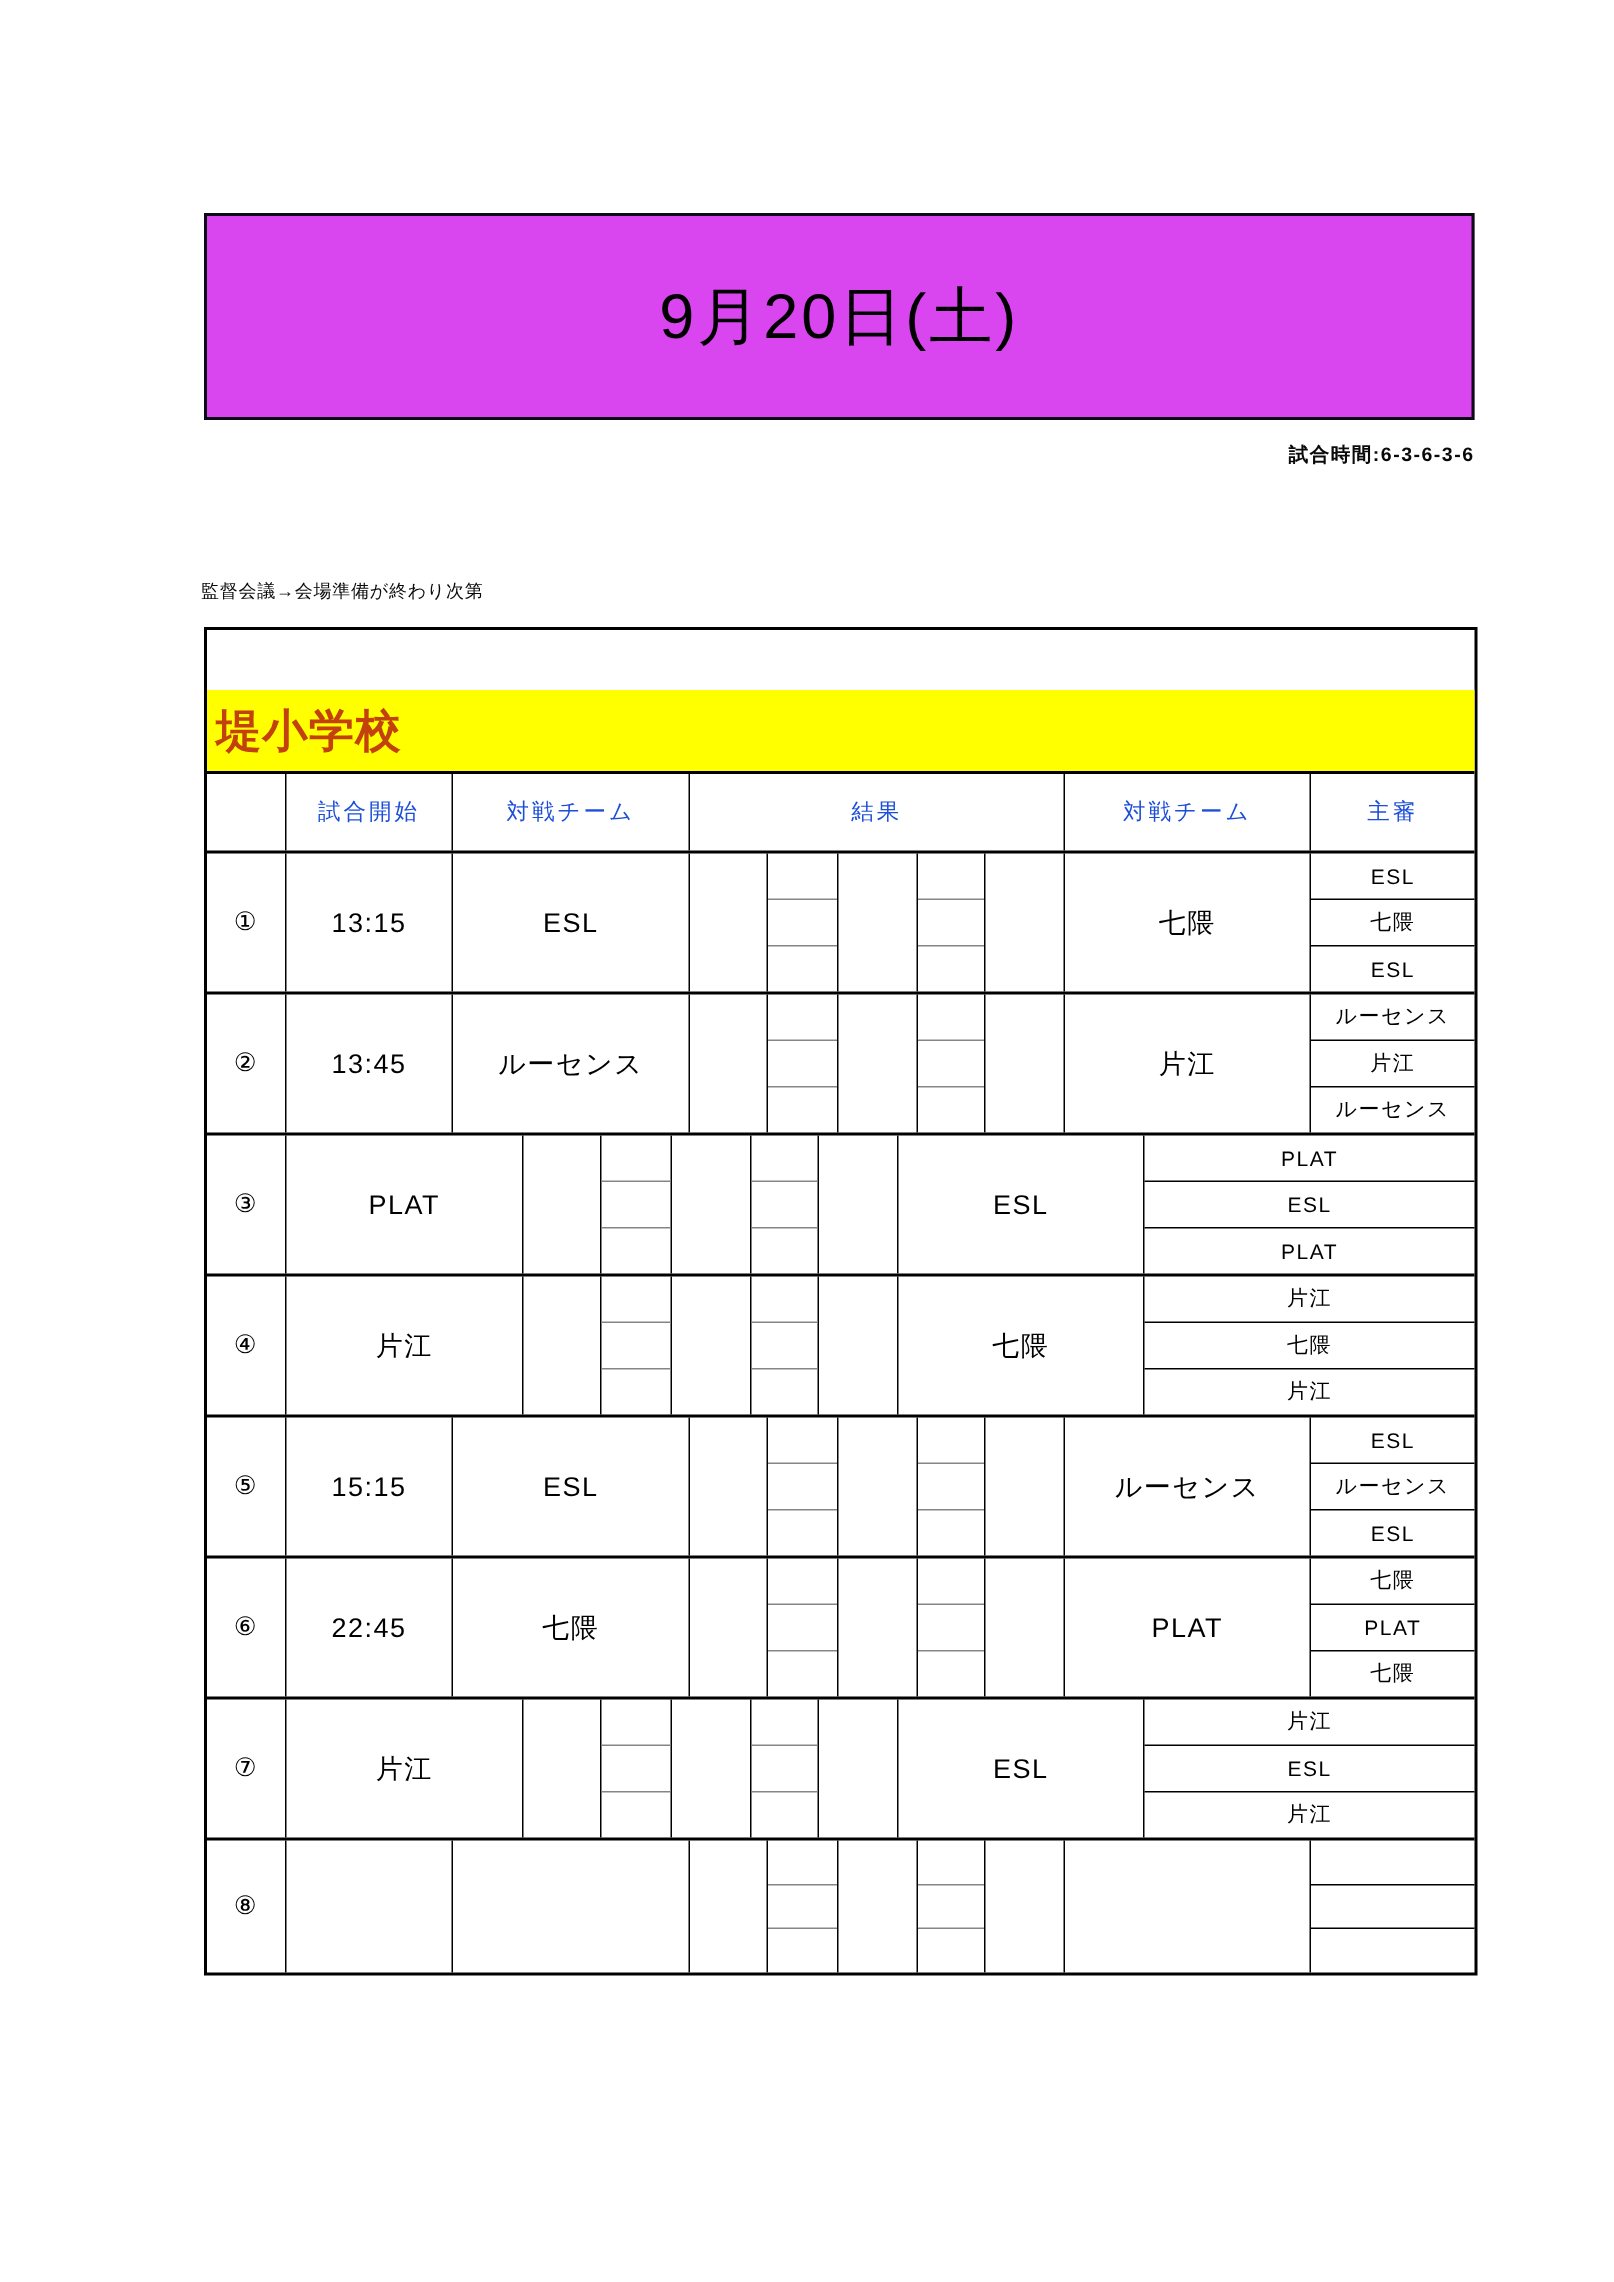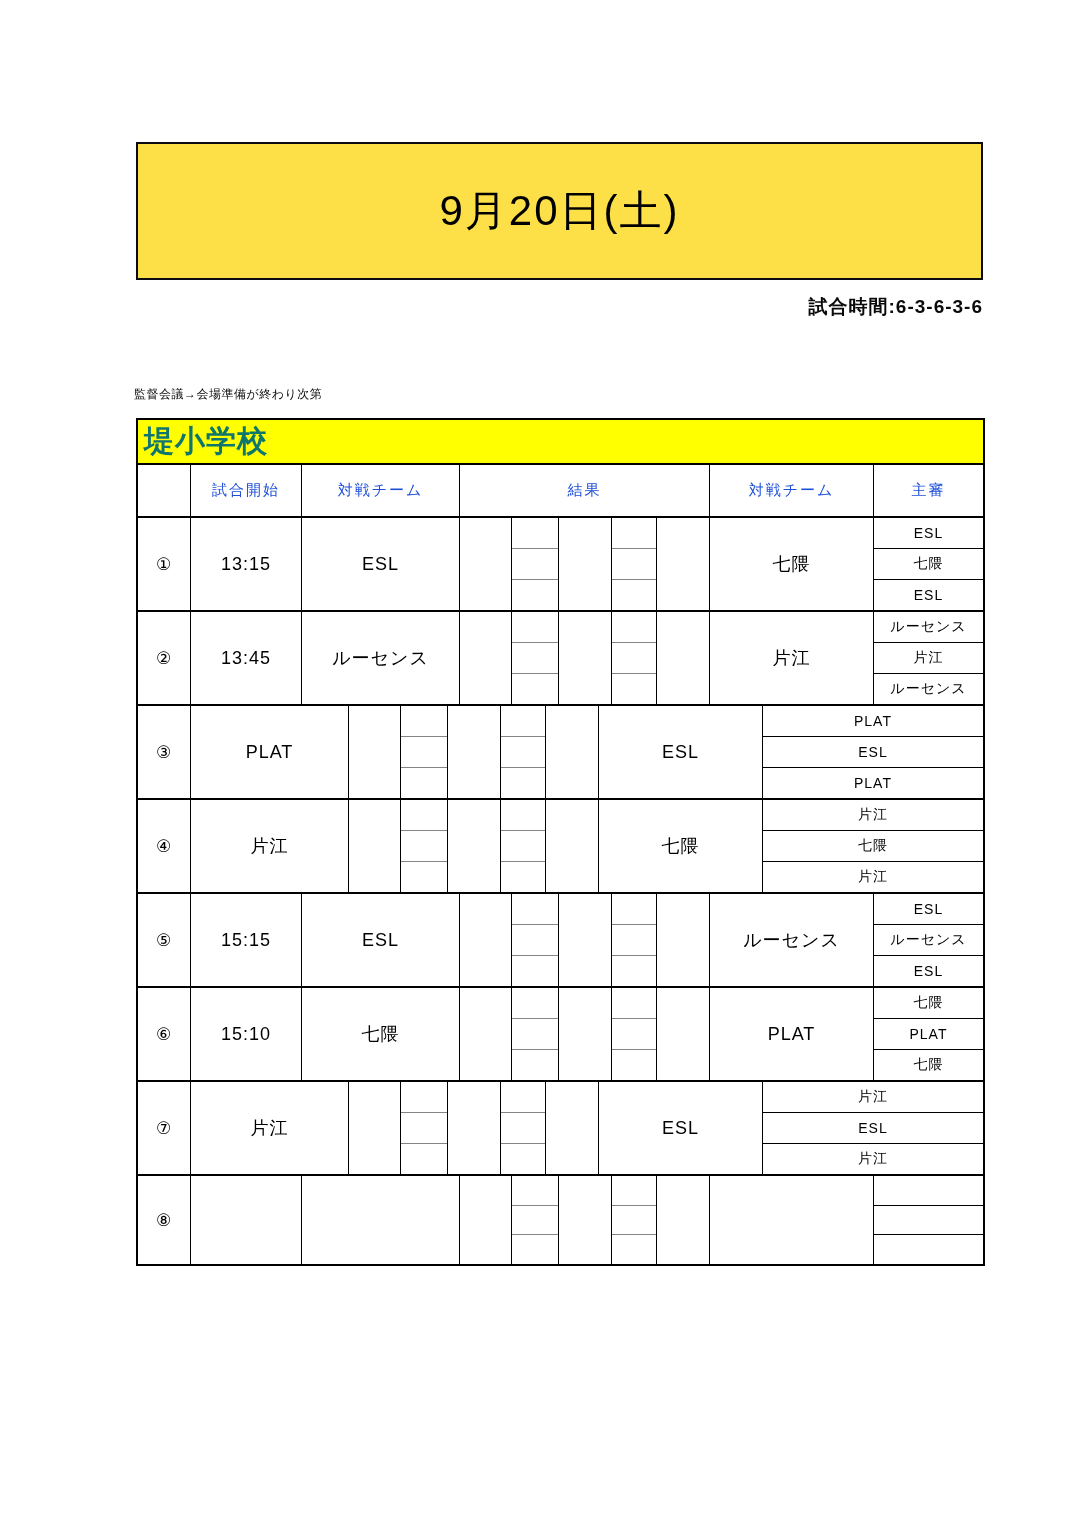--- a/index.html
+++ b/index.html
@@ -13,38 +13,38 @@
   
   .banner {
     position:absolute; left:136px; top:142px; width:847px; height:138px;
     border:2px solid #0b0b14; display:flex; align-items:center; justify-content:center;
   }
   .banner-text { font-size:42px; font-weight:500; letter-spacing:2px; color:#000; }
 
   
   .match-time {
     position:absolute; top:294px; right:93px;
-    font-size:19px; font-weight:600; letter-spacing:1px; color:#0a0a0a;
+    font-size:13px; font-weight:600; letter-spacing:1px; color:#0a0a0a;
   }
 
   
   .note {
     position:absolute; left:134px; top:386px;
     font-size:12px; color:#0a0a0a; letter-spacing:0.5px;
   }
 
   
   .sheet {
     position:absolute; left:136px; top:418px; width:849px;
     border:2px solid #000; background:#fff;
   }
   .venue {
-    height:45px; border-bottom:2px solid #000;
+    height:56px; border-bottom:2px solid #000;
     display:flex; align-items:center; padding-left:6px;
-    font-size:30px; font-weight:bold; color:#0f766e; letter-spacing:1px;
+    font-size:30px; font-weight:bold; color:#c2410c; letter-spacing:1px;margin-top:40px;
   }
 
   .hdr-row { display:flex; height:53px; border-bottom:2px solid #000; font-size:15px; }
   .hdr-row > div {
     display:flex; align-items:center; justify-content:center;
     border-right:1px solid #000; letter-spacing:2px; color:#1d4ed8;
   }
   .hdr-row > div:last-child { border-right:none;text-align:center; }
 
   
@@ -83,21 +83,21 @@
     display:flex; align-items:center; justify-content:center;
     font-size:14px; color:#000; letter-spacing:1px;
   }
   .refcol .ref-cell:last-child { border-bottom:none; }
 </style>
 </head>
 <body>
 
 <div class="page">
 
-  <div class="banner" style="background: #fde047;">
+  <div class="banner" style="background: #d946ef;">
     <div class="banner-text">9月20日(土)</div>
   </div>
 
   <div class="match-time">試合時間:6-3-6-3-6</div>
 
   <div class="note">監督会議→会場準備が終わり次第</div>
 
   <div class="sheet">
 
     <div class="venue" style="background: rgb(255, 255, 0);">
@@ -231,21 +231,21 @@
       <div class="cell w-t2">ルーセンス</div>
       <div class="refcol w-ref">
         <div class="ref-cell">ESL</div>
         <div class="ref-cell">ルーセンス</div>
         <div class="ref-cell">ESL</div>
       </div>
     </div>
 
     <div class="game-row">
       <div class="cell num w-num">⑥</div>
-      <div class="cell w-time">15:10</div>
+      <div class="cell w-time">22:45</div>
       <div class="cell w-t1">七隈</div>
       <div class="w-rw1"></div>
       <div class="subcol w-rn1">
           <div class="sub"></div>
           <div class="sub"></div>
           <div class="sub"></div>
         </div>
       <div class="w-rw2"></div>
       <div class="subcol w-rn2">
           <div class="sub"></div>

